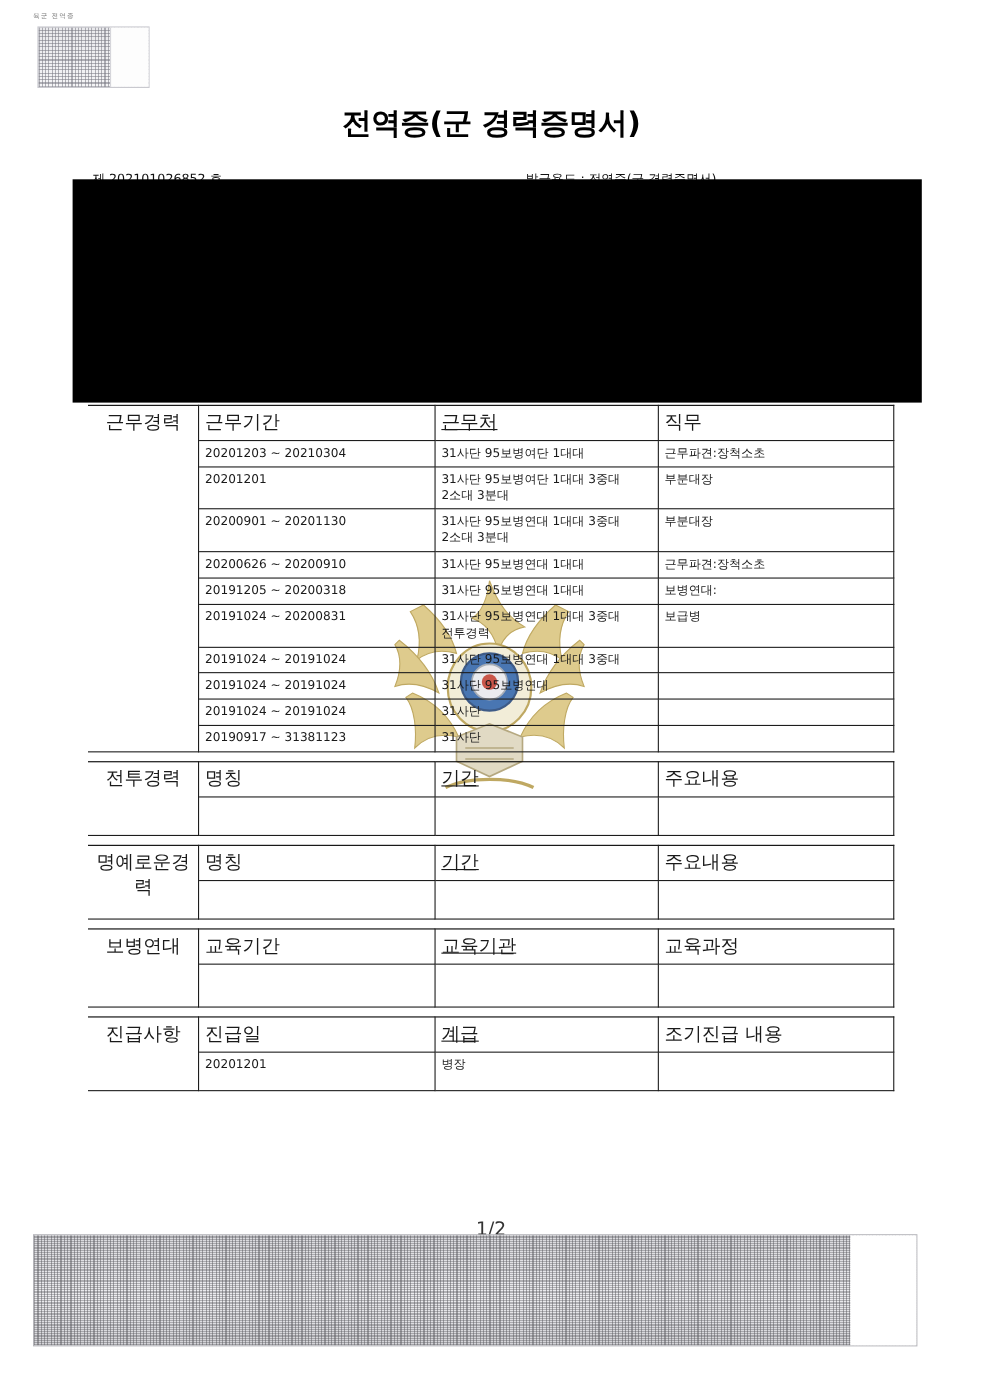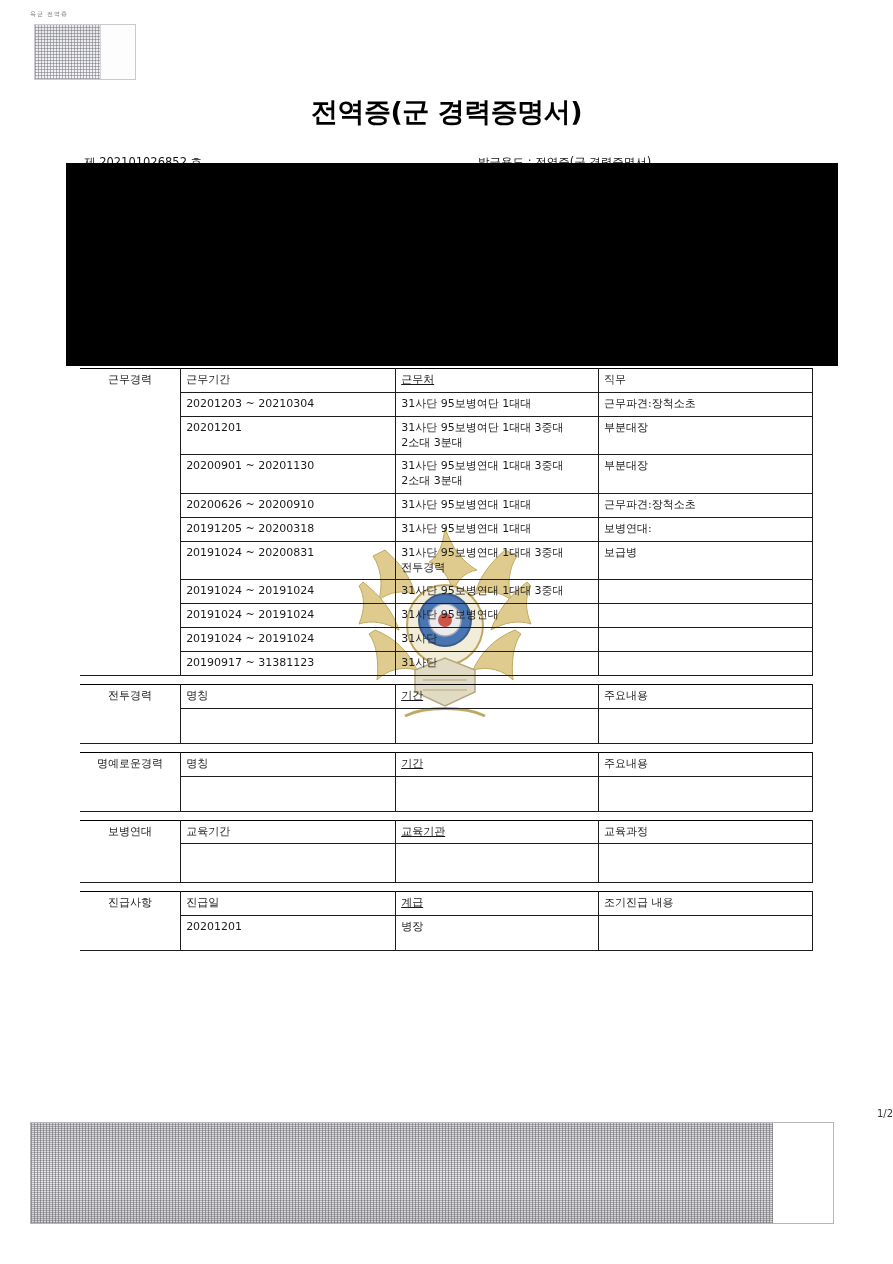--- a/index.html
+++ b/index.html
@@ -137,42 +137,42 @@
     vertical-align: middle;
     font-size: 12px;
     border-left: none !important;
     border-right: 1px solid #1d1d1d !important;
     background: transparent;
   }
   .col-a { width: 215px; }
   .col-b { width: 205px; text-decoration: underline; }
   .col-c { width: 217px; }
 
-  .row-h td { font-size: 11px; }
+  .row-h td { font-size: 17px; }
   .cell-line2 { display: block; }
 
   .sec-gap td {
     border-left: none;
     border-right: none;
     border-top: none;
     border-bottom: none;
     height: 8px;
     padding: 0;
   }
 
   .thick-top td { border-top: 1.6px solid #000; }
 
   
   .page-num {
     position: absolute;
     left: 0;
     right: 0;
     top: 1108px;
-    text-align: right;
-    font-size: 10px;
+    text-align: center;
+    font-size: 17px;
     color: #333;
   }
 
   
   .bottom-strip {
     position: absolute;
     left: 30px;
     top: 1122px;
     width: 802px;
     height: 100px;

